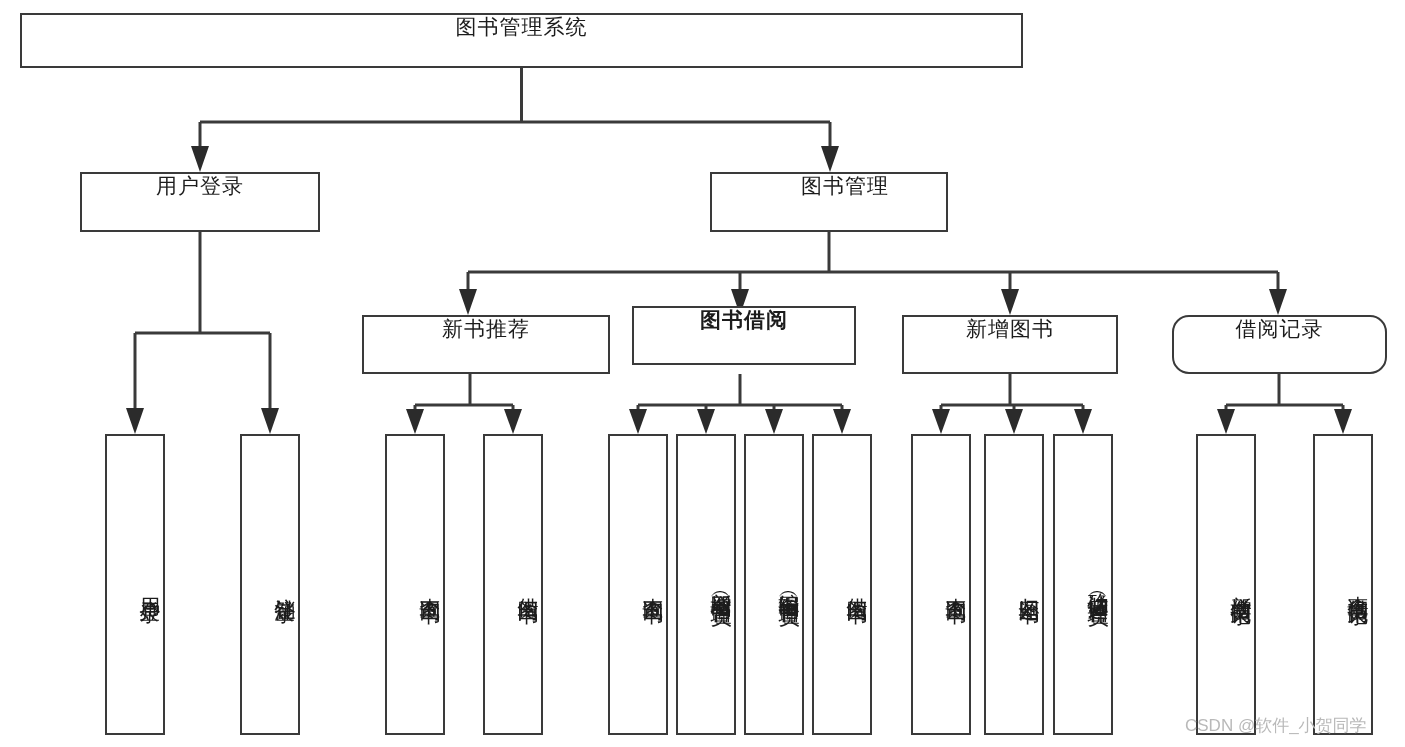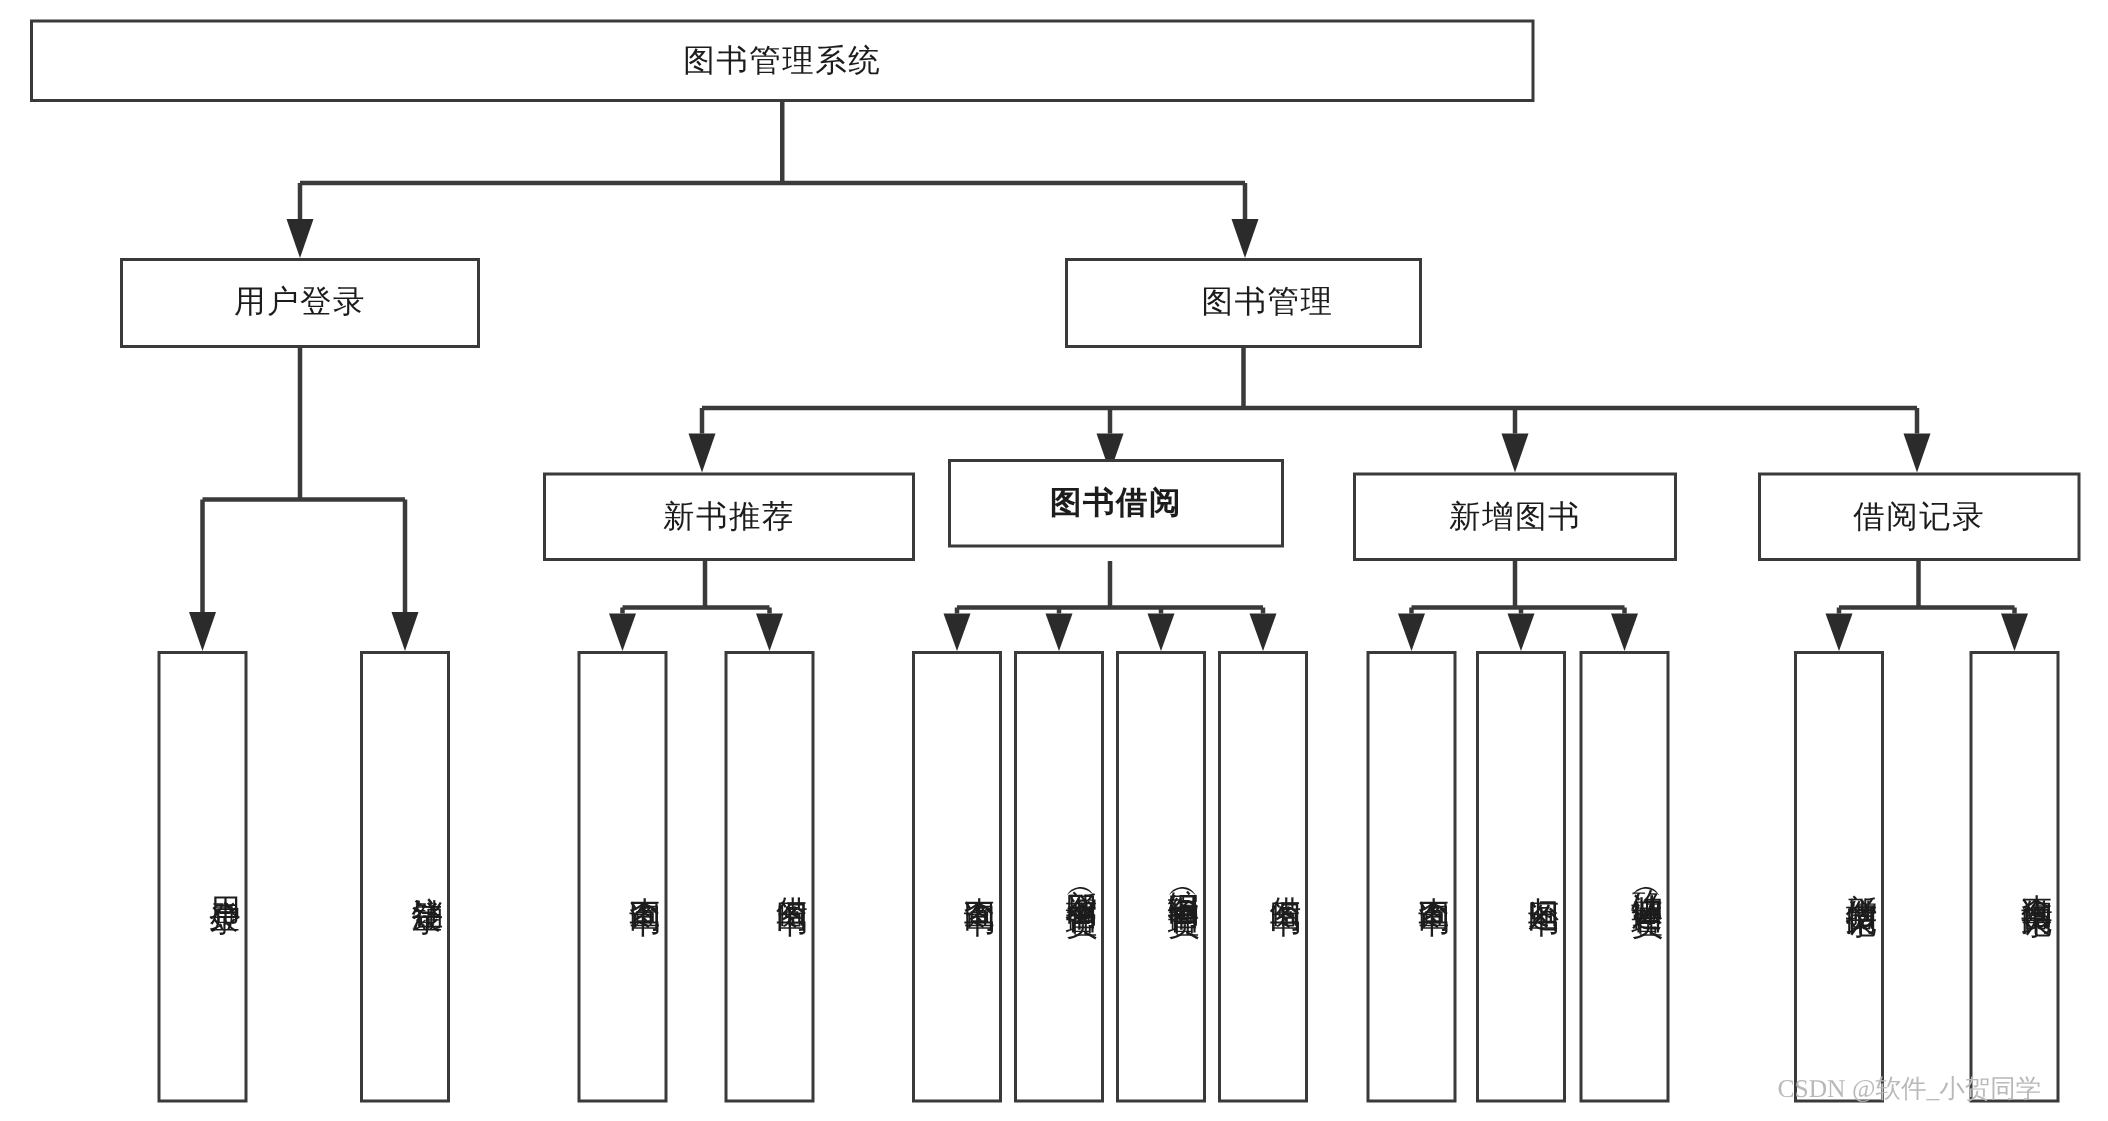--- a/index.html
+++ b/index.html
@@ -21,21 +21,21 @@
     top: 0;
     width: 1405px;
     height: 747px;
   }
   .node {
     position: absolute;
     box-sizing: border-box;
     border: 2px solid #3a3a3a;
     background: #ffffff;
     display: flex;
-    align-items: center;
+    align-items: flex-start;
     justify-content: center;
     color: #1c1c1c;
     z-index: 2;
   }
   .node.horiz {
     font-size: 21px;
     line-height: 1.2;
     letter-spacing: 1px;
   }
   .node.vert {
@@ -54,21 +54,21 @@
     white-space: nowrap;
   }
   #watermark {
     position: absolute;
     left: 1185px;
     top: 714px;
     font-size: 17px;
     color: #b9b9b9;
     white-space: nowrap;
     z-index: 3;
-    font-family: Liberation Serif, serif;
+    font-family: Liberation Sans, sans-serif;
   }
 </style>
 </head>
 <body>
 
 <div id="canvas">
 
   <svg id="wires" viewBox="0 0 1405 747" width="1405" height="747" xmlns="http://www.w3.org/2000/svg">
     <g fill="none" stroke="#3a3a3a" stroke-width="3">
 
@@ -151,21 +151,21 @@
 
   <div class="node horiz" style="left:362px; top:315px; width:248px; height:59px;">
     <span class="txt">新书推荐</span>
   </div>
   <div class="node horiz" style="left:632px; top:306px; width:224px; height:59px;font-weight:bold;">
     <span class="txt">图书借阅</span>
   </div>
   <div class="node horiz" style="left:902px; top:315px; width:216px; height:59px;">
     <span class="txt">新增图书</span>
   </div>
-  <div class="node horiz" style="left:1172px; top:315px; width:215px; height:59px;">
+  <div class="node horiz" style="left:1172px; top:315px; width:215px; height:59px;border-radius:17px;">
     <span class="txt">借阅记录</span>
   </div>
 
   <div class="node vert" style="left:105px; top:434px; width:60px; height:301px;">
     <span class="txt">用户登录</span>
   </div>
   <div class="node vert" style="left:240px; top:434px; width:60px; height:301px;">
     <span class="txt">注销登录</span>
   </div>
   <div class="node vert" style="left:385px; top:434px; width:60px; height:301px;">

